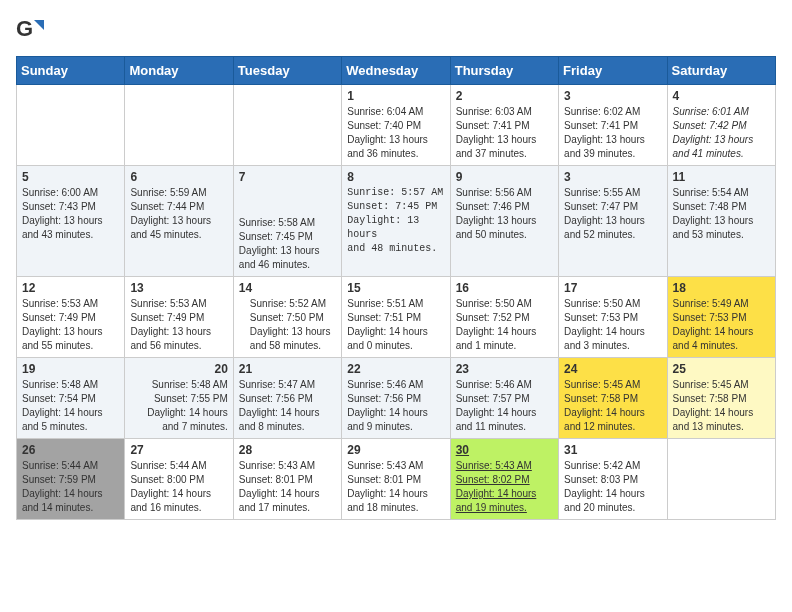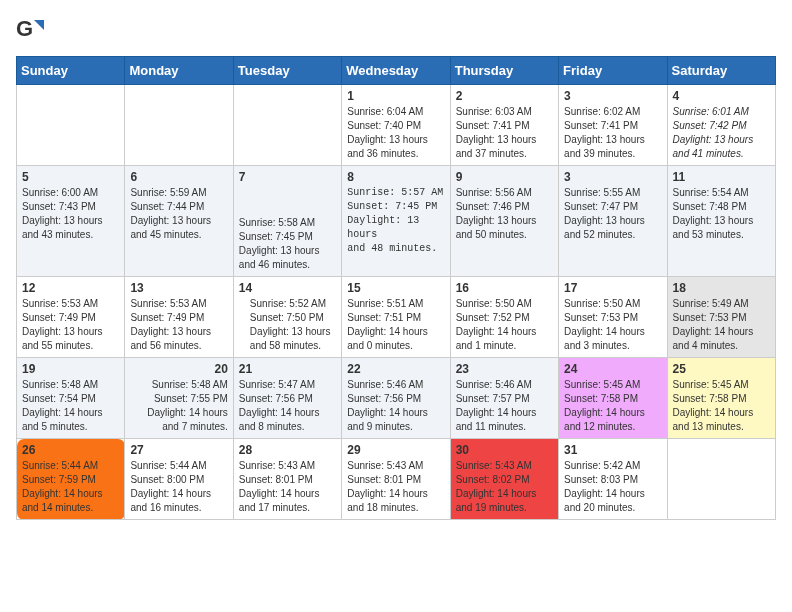--- a/index.html
+++ b/index.html
@@ -235,21 +235,21 @@
 Daylight: 14 hours
 and 1 minute.</div>
         </td>
         <td style="background-color: rgb(255, 255, 255);">
           <span class="day-number">17</span>
           <div class="day-info" style="white-space: pre-line;">Sunrise: 5:50 AM
 Sunset: 7:53 PM
 Daylight: 14 hours
 and 3 minutes.</div>
         </td>
-        <td style="background-color: #e5e5e5; margin-left: 27px;">
+        <td style="background-color: #fde047; margin-left: 27px;">
           <span class="day-number">18</span>
           <div class="day-info" style="white-space: pre-line;">Sunrise: 5:49 AM
 Sunset: 7:53 PM
 Daylight: 14 hours
 and 4 minutes.</div>
         </td>
       </tr>
       <tr>
         <td style="background-color: rgb(240, 244, 248);">
           <span class="day-number">19</span>
@@ -279,37 +279,37 @@
 Daylight: 14 hours
 and 9 minutes.</div>
         </td>
         <td style="background-color: rgb(240, 244, 248);">
           <span class="day-number">23</span>
           <div class="day-info" style="white-space: pre-line;">Sunrise: 5:46 AM
 Sunset: 7:57 PM
 Daylight: 14 hours
 and 11 minutes.</div>
         </td>
-        <td style="background-color: #f0abfc;">
+        <td style="background-color: #fde047;">
           <span class="day-number">24</span>
           <div class="day-info" style="white-space: pre-line;">Sunrise: 5:45 AM
 Sunset: 7:58 PM
 Daylight: 14 hours
 and 12 minutes.</div>
         </td>
         <td style="background-color: #fef9c3;">
           <span class="day-number">25</span>
           <div class="day-info" style="white-space: pre-line;">Sunrise: 5:45 AM
 Sunset: 7:58 PM
 Daylight: 14 hours
 and 13 minutes.</div>
         </td>
       </tr>
       <tr>
-        <td style="background-color: #f97316; border-radius: 7px;">
+        <td style="background-color: #a3a3a3;">
           <span class="day-number">26</span>
           <div class="day-info" style="white-space: pre-line;">Sunrise: 5:44 AM
 Sunset: 7:59 PM
 Daylight: 14 hours
 and 14 minutes.</div>
         </td>
         <td style="background-color: rgb(255, 255, 255);">
           <span class="day-number">27</span>
           <div class="day-info" style="white-space: pre-line;">Sunrise: 5:44 AM
 Sunset: 8:00 PM
@@ -323,21 +323,21 @@
 Daylight: 14 hours
 and 17 minutes.</div>
         </td>
         <td style="background-color: rgb(255, 255, 255);">
           <span class="day-number">29</span>
           <div class="day-info" style="white-space: pre-line;">Sunrise: 5:43 AM
 Sunset: 8:01 PM
 Daylight: 14 hours
 and 18 minutes.</div>
         </td>
-        <td style="background-color: #ef4444;">
+        <td style="background-color: #bef264; text-decoration: underline;">
           <span class="day-number">30</span>
           <div class="day-info" style="white-space: pre-line;">Sunrise: 5:43 AM
 Sunset: 8:02 PM
 Daylight: 14 hours
 and 19 minutes.</div>
         </td>
         <td style="background-color: rgb(255, 255, 255);">
           <span class="day-number">31</span>
           <div class="day-info" style="white-space: pre-line;">Sunrise: 5:42 AM
 Sunset: 8:03 PM

